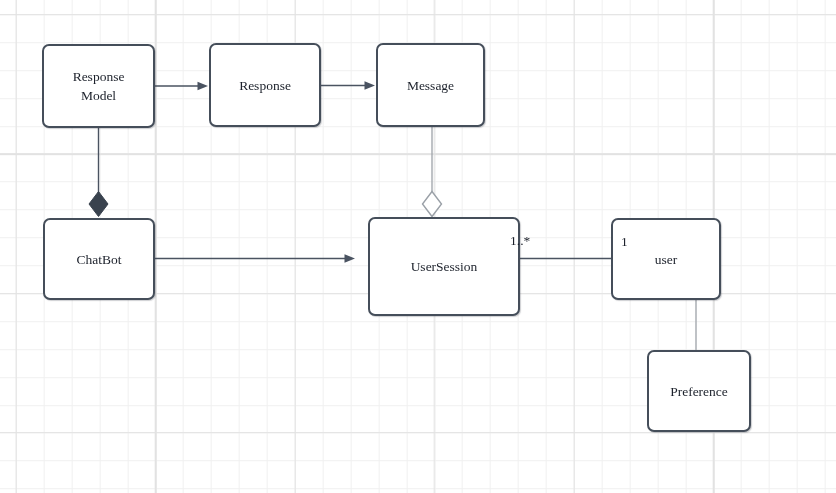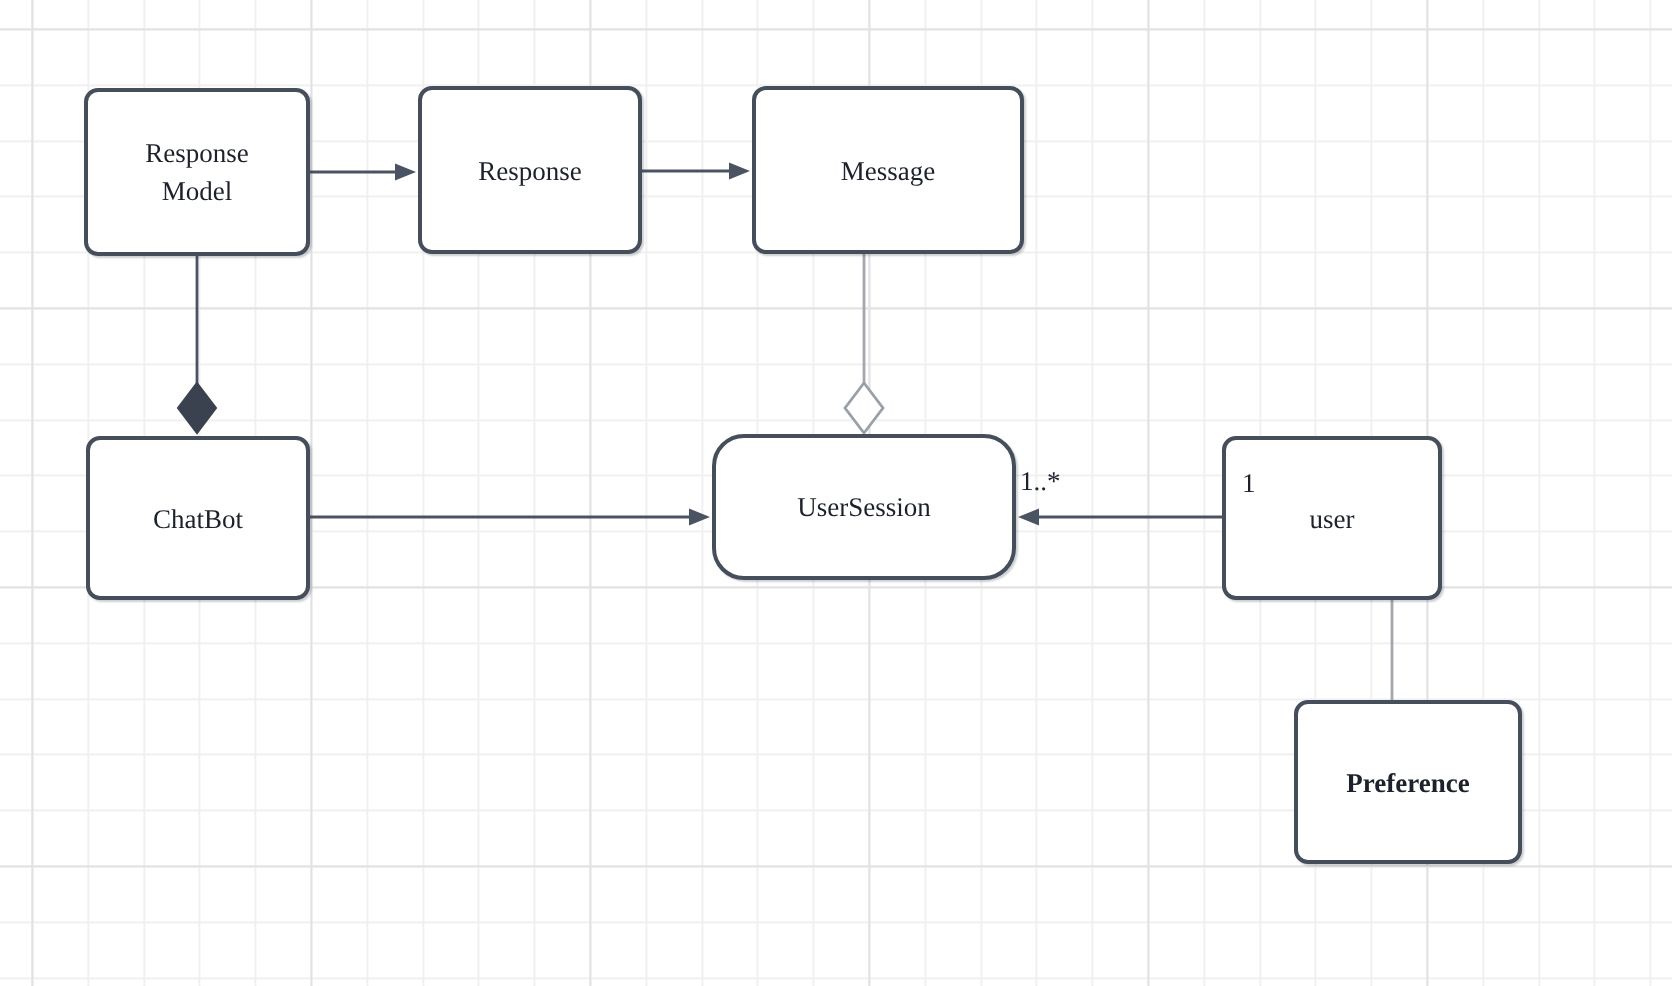--- a/index.html
+++ b/index.html
@@ -37,25 +37,25 @@
     text-align: center;
     font-size: 13.5px;
     line-height: 19px;
     color: #1c212b;
     white-space: pre-line;
     box-shadow: 1px 1px 1px rgba(60,65,75,0.25);
     cursor: default;
   }
   .n-language-model { left: 42px;  top: 44px;  width: 113px; height: 84px; }
   .n-response       { left: 209px; top: 43px;  width: 112px; height: 84px; }
-  .n-message        { left: 376px; top: 43px;  width: 136px; height: 84px; align-items: center; }
+  .n-message        { left: 376px; top: 43px;  width: 109px; height: 84px; align-items: center; }
   .n-chatbot        { left: 43px;  top: 218px; width: 112px; height: 82px; }
-  .n-usersession    { left: 356px; top: 217px; width: 152px; height: 73px; border-radius: 16px; }
+  .n-usersession    { left: 368px; top: 217px; width: 152px; height: 99px; }
   .n-user           { left: 611px; top: 218px; width: 110px; height: 82px; }
-  .n-preference     { left: 647px; top: 350px; width: 114px; height: 82px; font-weight: bold; }
+  .n-preference     { left: 647px; top: 350px; width: 104px; height: 82px; }
   .edge-label {
     position: absolute;
     font-size: 13.5px;
     color: #1c212b;
     line-height: 16px;
   }
   .lbl-target { left: 510px; top: 233px; }
   .lbl-source { left: 621px; top: 234px; }
   line.dark    { stroke: #4a5361; stroke-width: 1.4; }
   line.light   { stroke: #a4a8ae; stroke-width: 1.4; }

